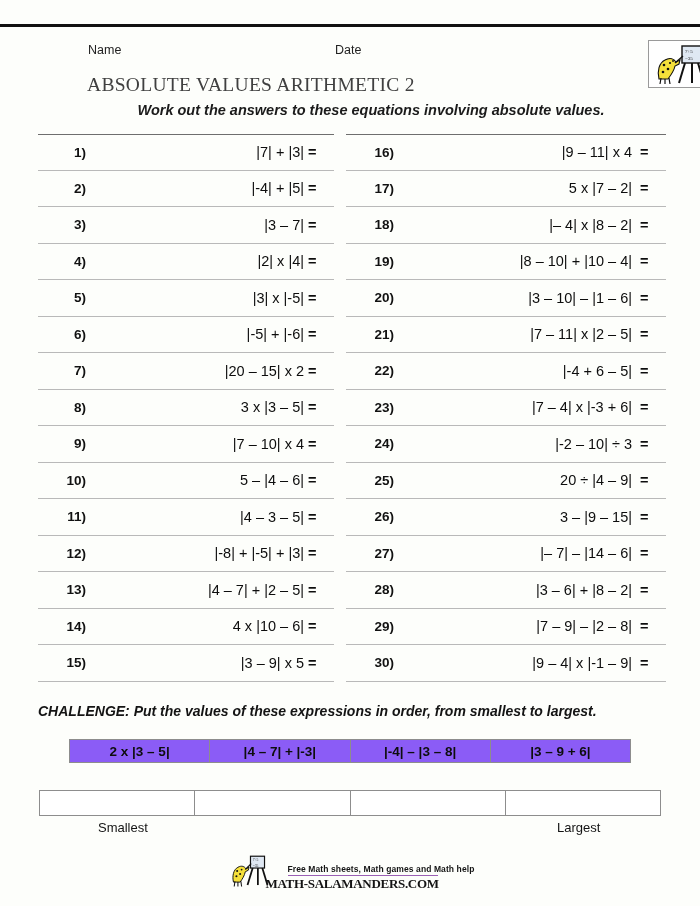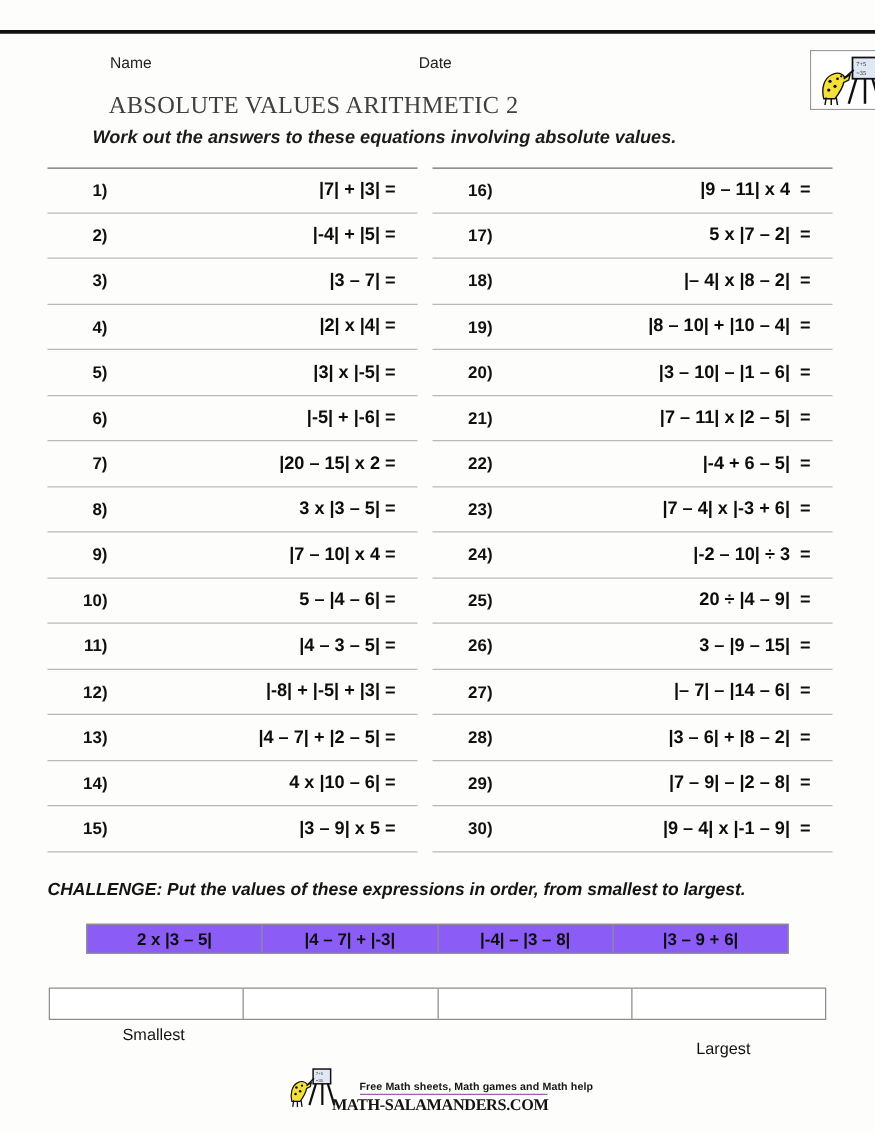--- a/index.html
+++ b/index.html
@@ -71,20 +71,21 @@
     font-size: 19.5px;
     letter-spacing: .3px;
     color: #404040;
     white-space: nowrap;
   }
   .subtitle {
     position: absolute;
     left: 0;
     top: 68px;
     width: 620px;
+    text-align: center;
     padding-left: 26px;
     box-sizing: border-box;
     font-size: 14.5px;
     font-style: italic;
     font-weight: bold;
     color: #1b1b1b;
   }
   
   .questions {
     position: absolute;
@@ -112,21 +113,21 @@
     text-align: right;
     font-size: 13.5px;
     font-weight: bold;
     color: #111;
     flex: none;
   }
   .q-expr {
     flex: 1;
     text-align: right;
     font-size: 14.5px;
-    font-weight: bold;
+    font-weight: normal;
     color: #0d0d0d;
     white-space: nowrap;
     padding-right: 6px;
   }
   .q-eq {
     width: 26px;
     text-align: left;
     font-size: 14.5px;
     font-weight: bold;
     color: #0d0d0d;
@@ -193,21 +194,20 @@
     font-size: 13px;
     color: #141414;
     margin-left: 12px;
   }
   .largest-label {
     position: absolute;
     left: 557px;
     top: 820px;
     font-size: 13px;
     color: #141414;
-    margin-top: 11px;
   }
   
   .footer {
     position: absolute;
     left: 0;
     top: 848px;
     width: 700px;
     height: 44px;
     display: flex;
     align-items: flex-end;

